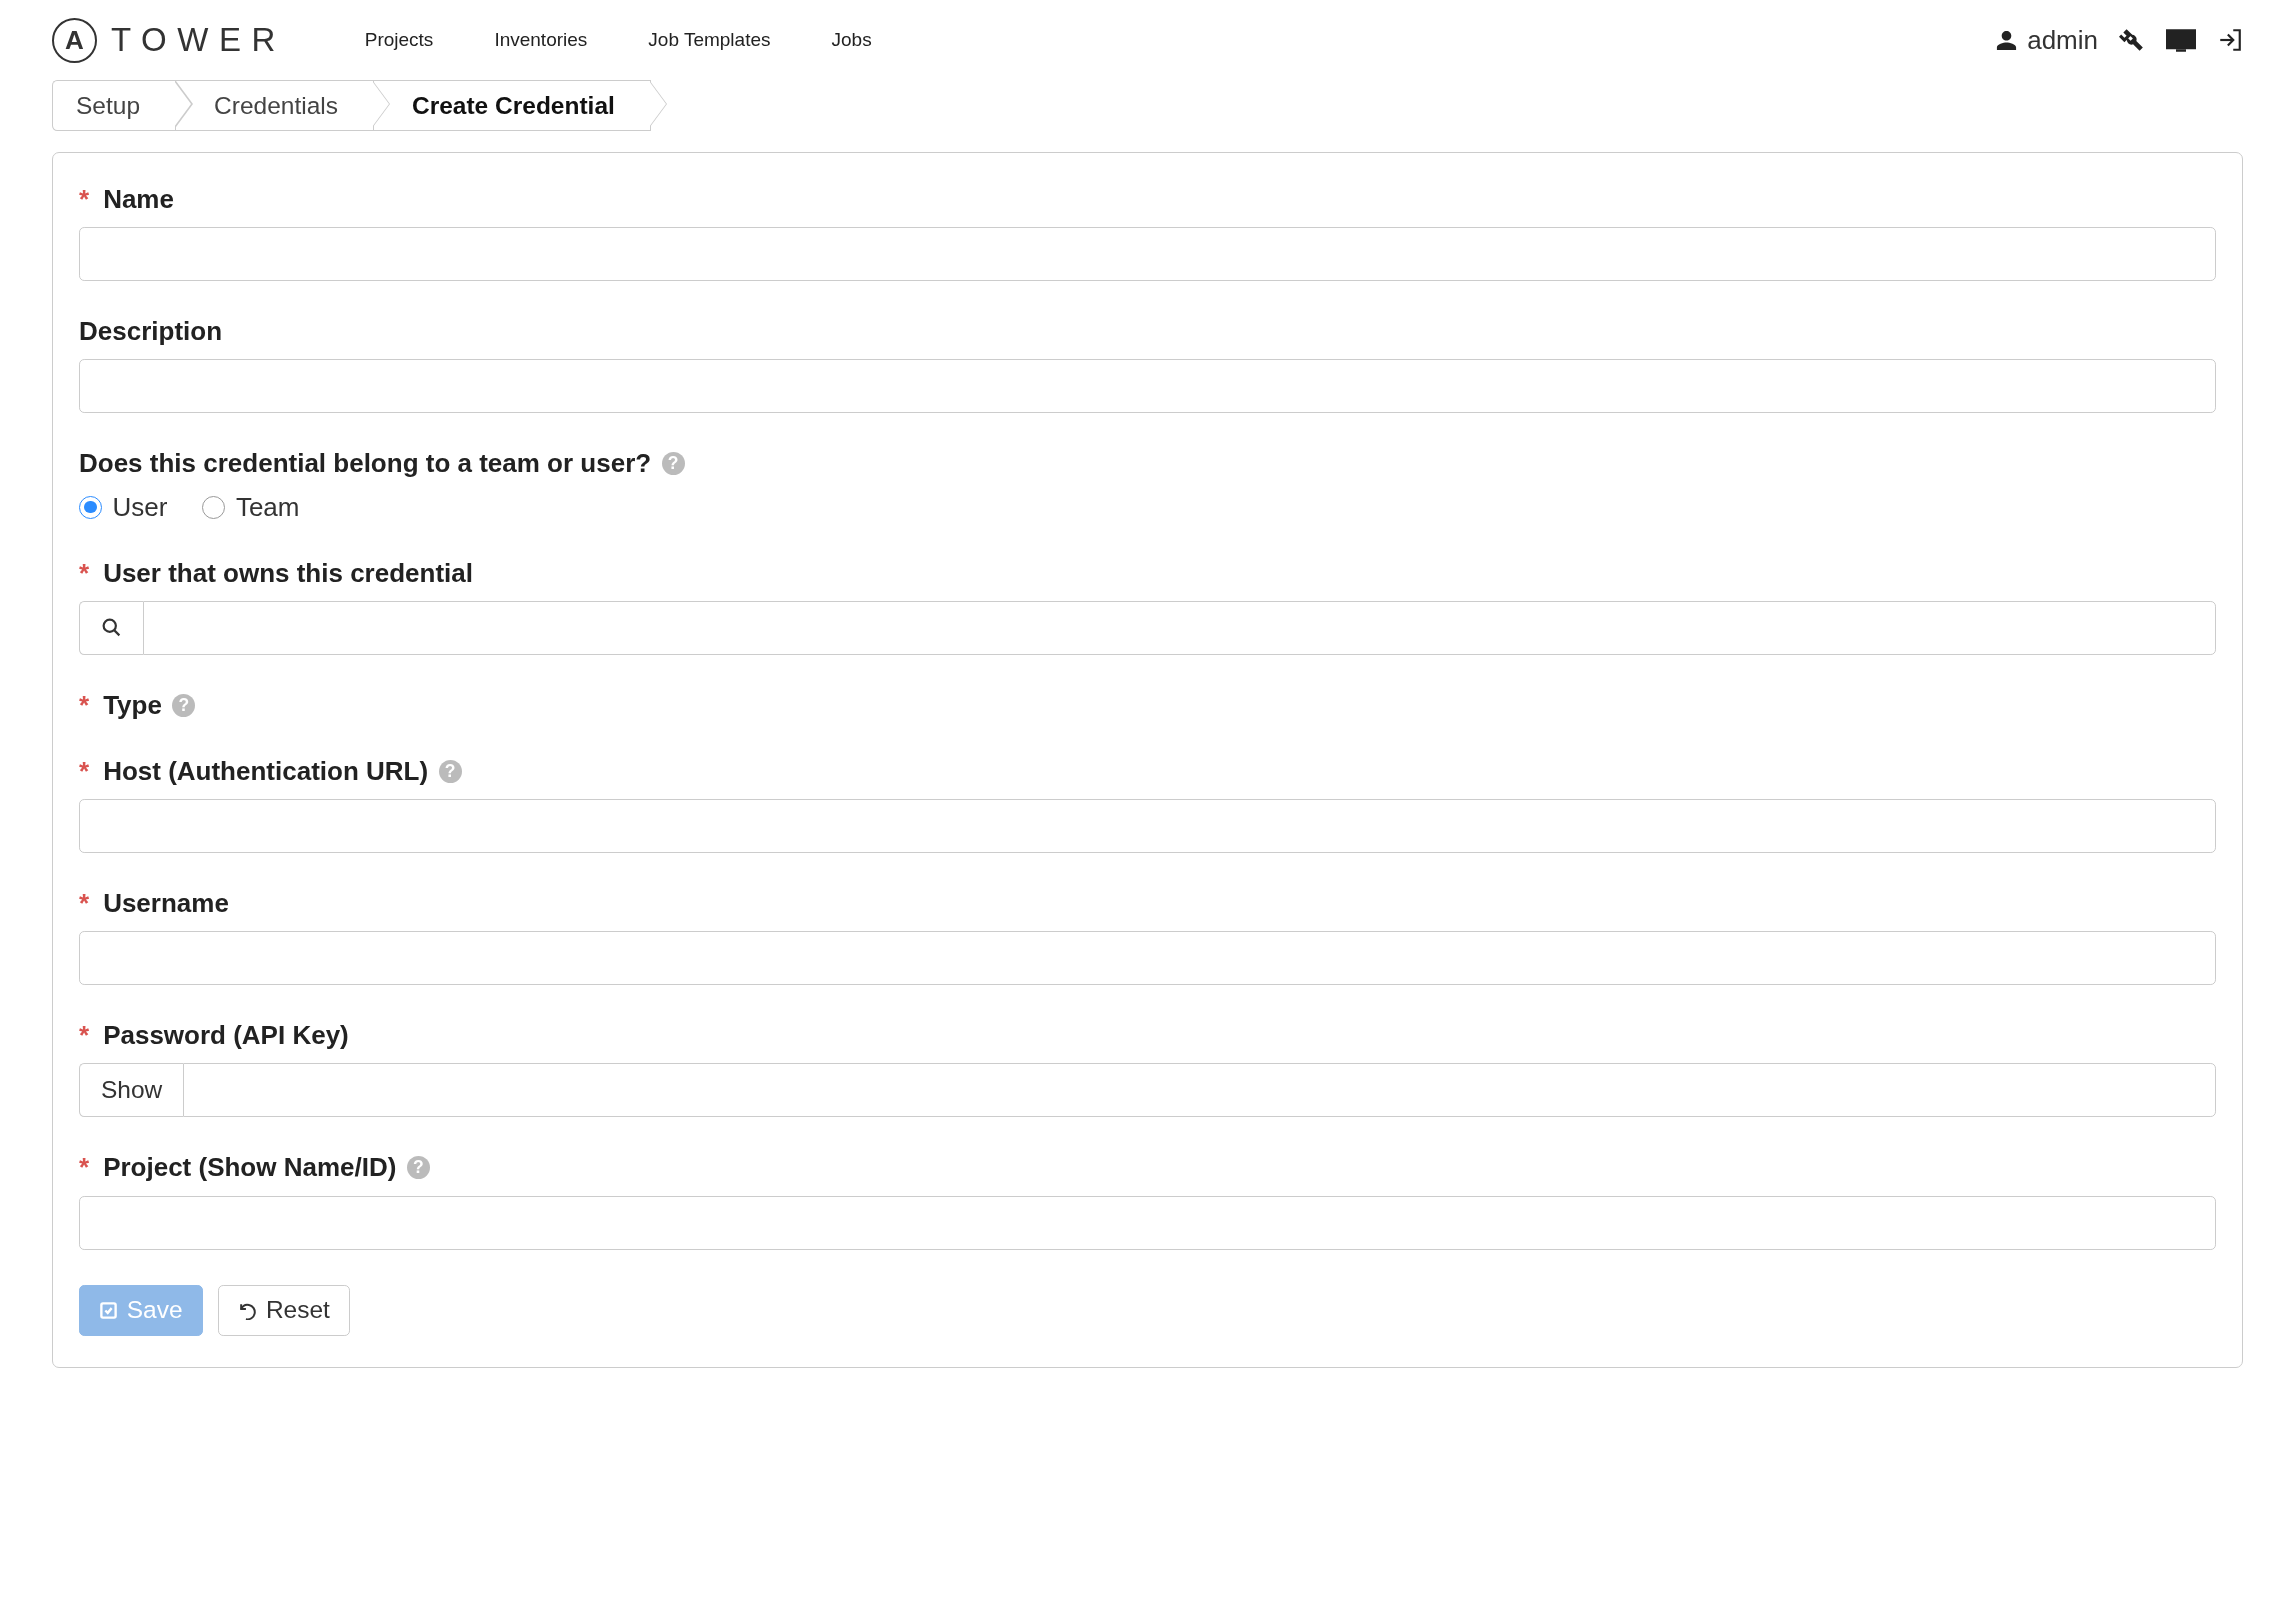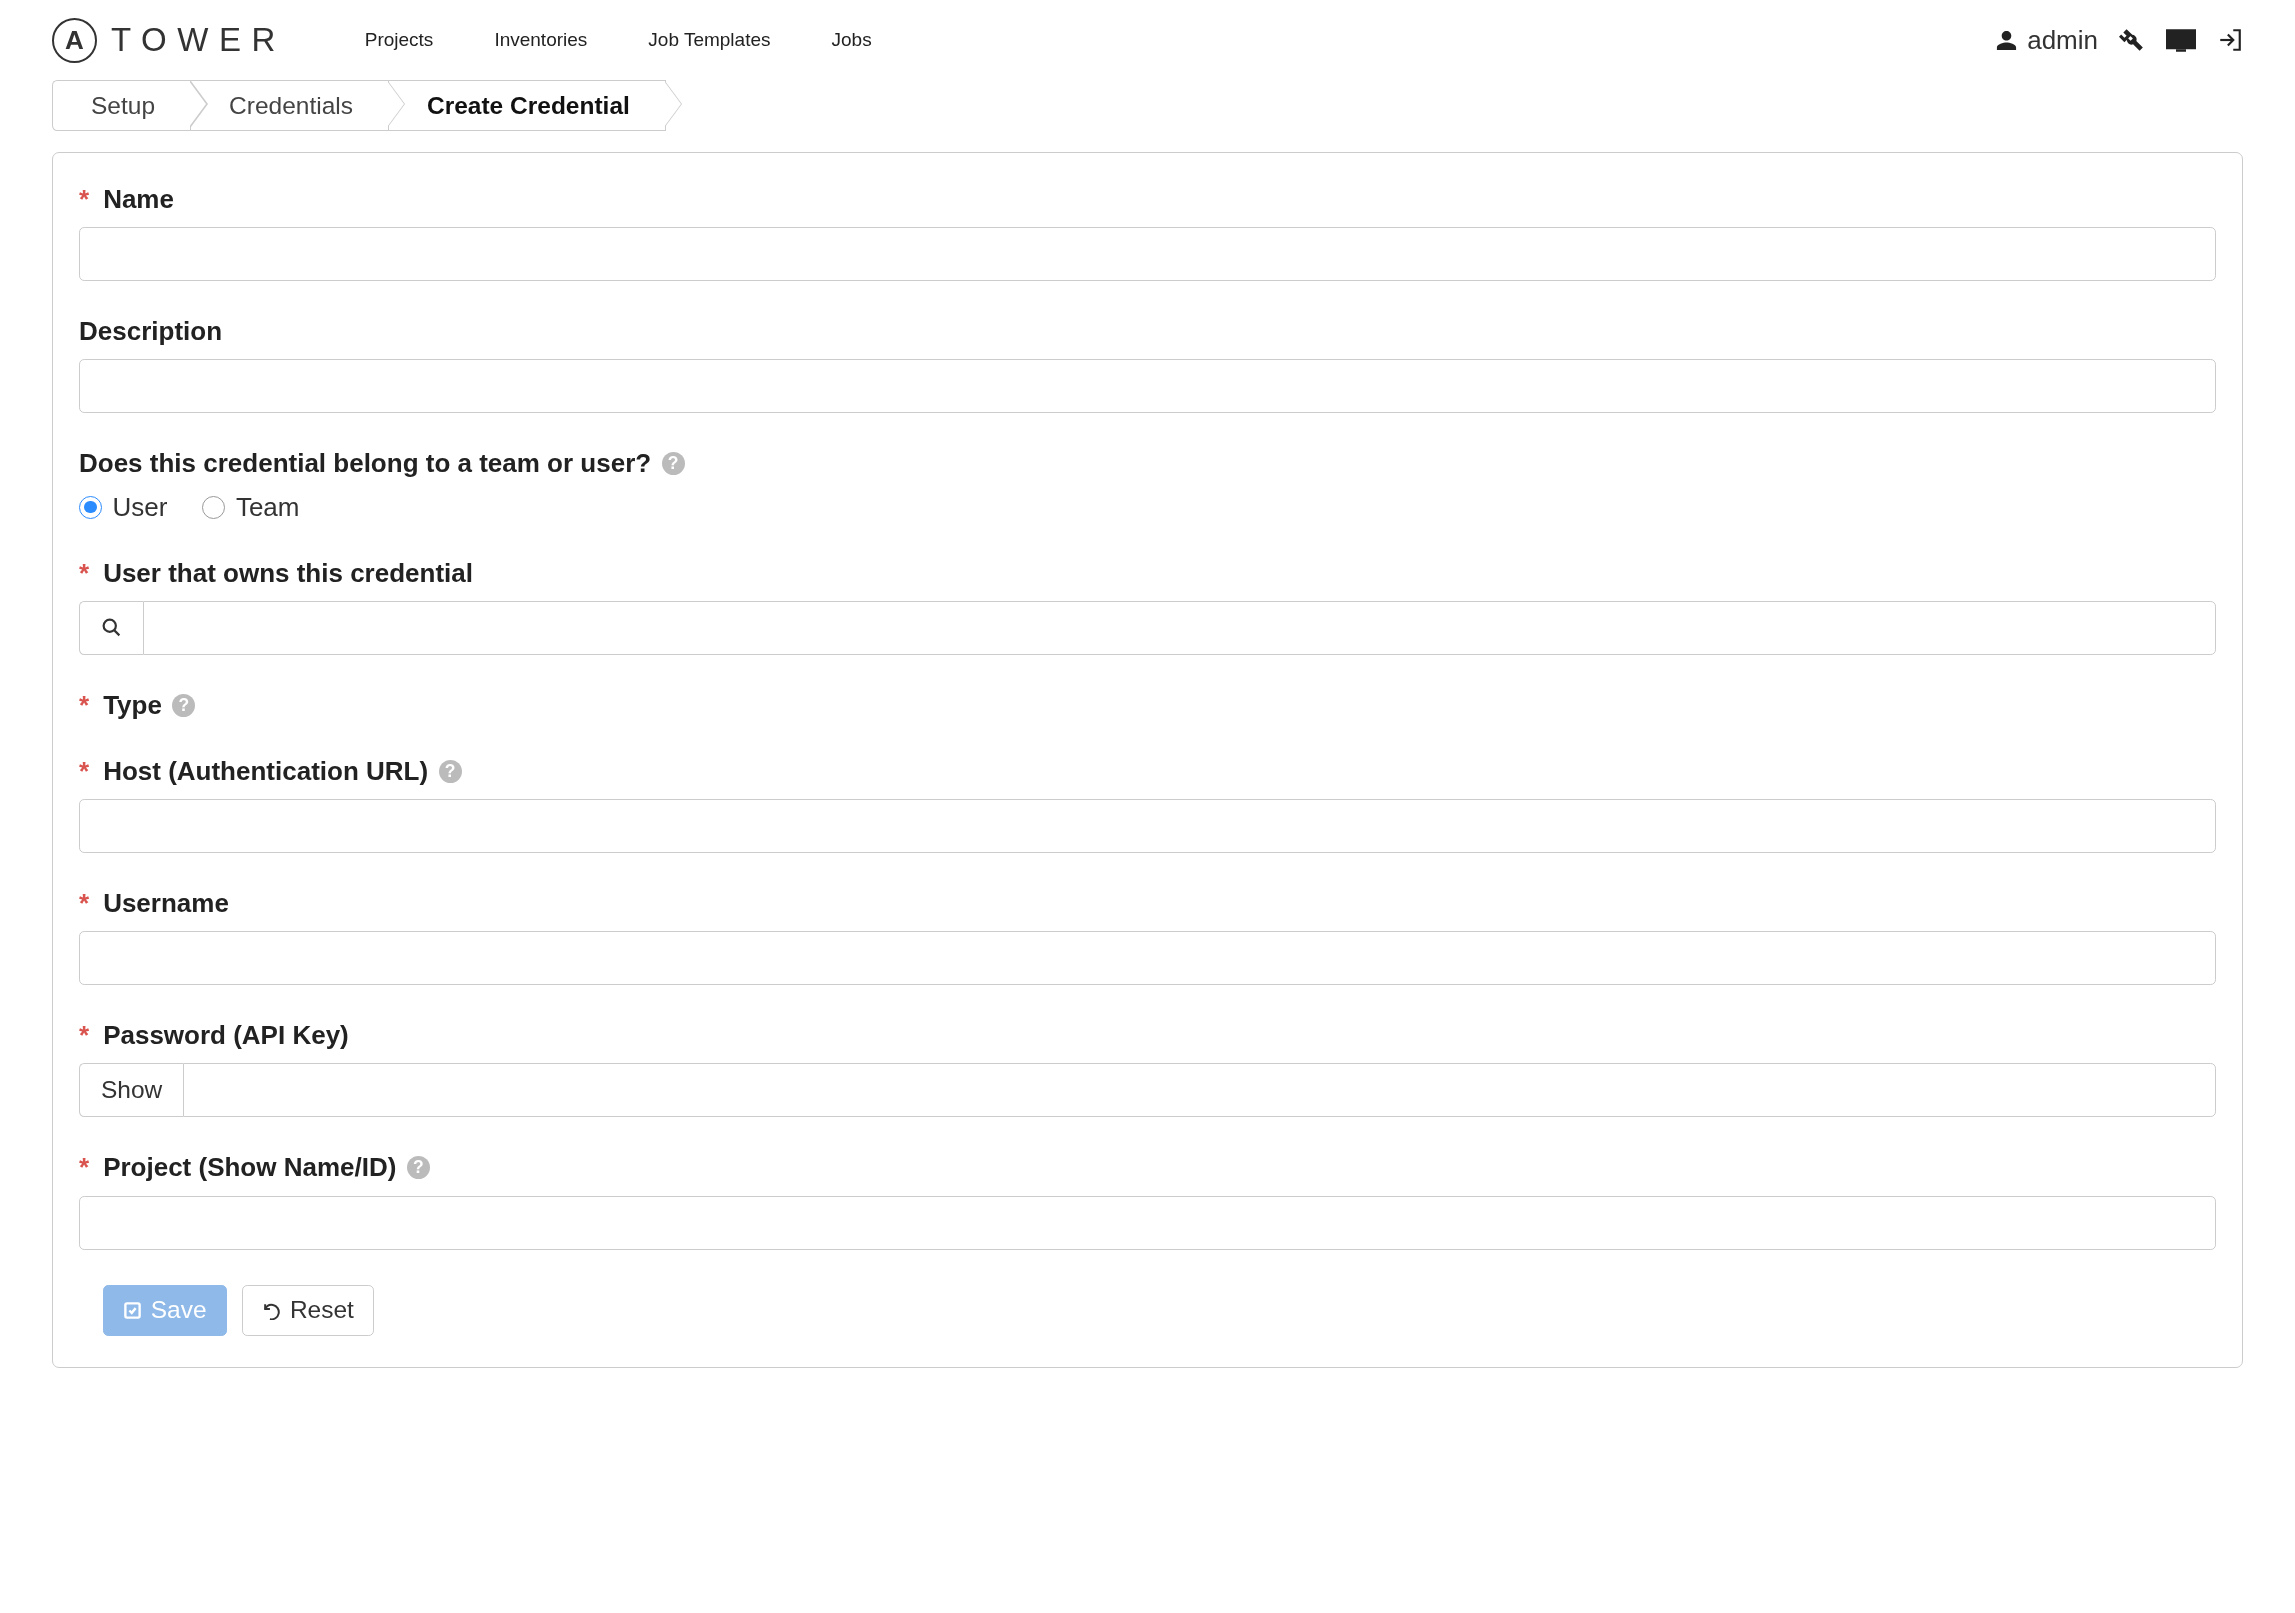--- a/index.html
+++ b/index.html
@@ -162,21 +162,20 @@
     width: 0; height: 0;
     border-left: 7px solid transparent;
     border-right: 7px solid transparent;
   }
   .caret-up { border-bottom: 7.9px solid #555; }
   .caret-down { border-top: 7.9px solid #555; }
   .button-row {
     display: flex;
     gap: 15.7px;
     margin-top: 8.7px;
-    margin-left: 24px;
   }
   .btn {
     border-radius: 5.2px;
     padding: 10.5px 19px;
     font-size: 24.5px;
     display: inline-flex;
     align-items: center;
     gap: 8.7px;
     cursor: pointer;
     border: 0.9px solid transparent;
@@ -202,21 +201,21 @@
     border: 0.9px solid #ccc;
     border-right: none;
     background: #fff;
     font-size: 24.5px;
     color: #444;
     cursor: pointer;
   }
   .bc-item:first-child {
     border-top-left-radius: 5.2px;
     border-bottom-left-radius: 5.2px;
-    padding-left: 38px;
+    padding-left: 23px;
   }
   .bc-item:last-child {
     border-right: 0.9px solid #ccc;
   }
   .bc-item:not(:last-child)::before,
   .bc-item:not(:last-child)::after {
     content: "";
     position: absolute;
     top: 0;
     right: -17.5px;

